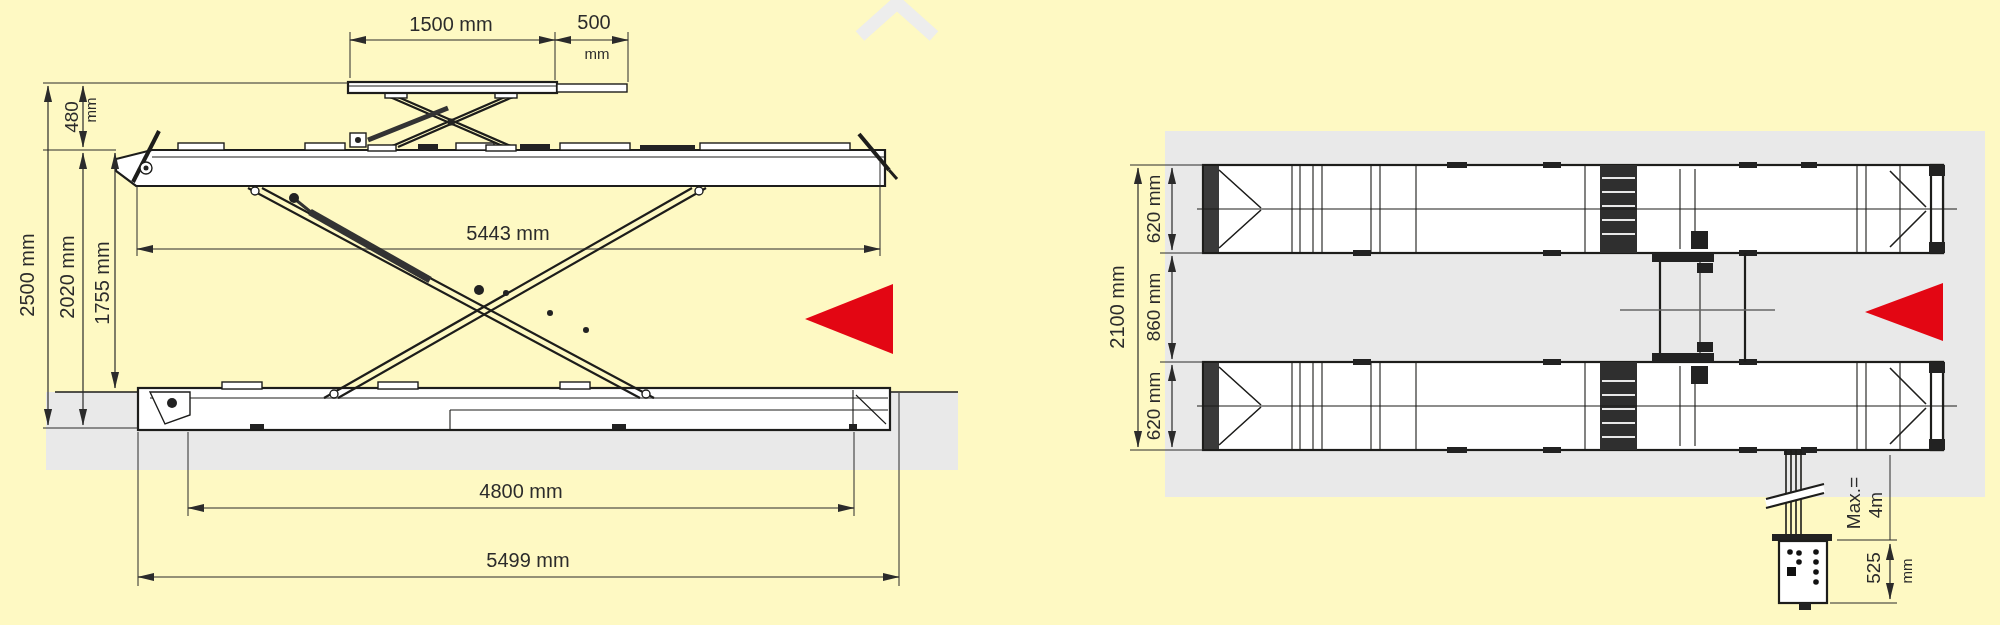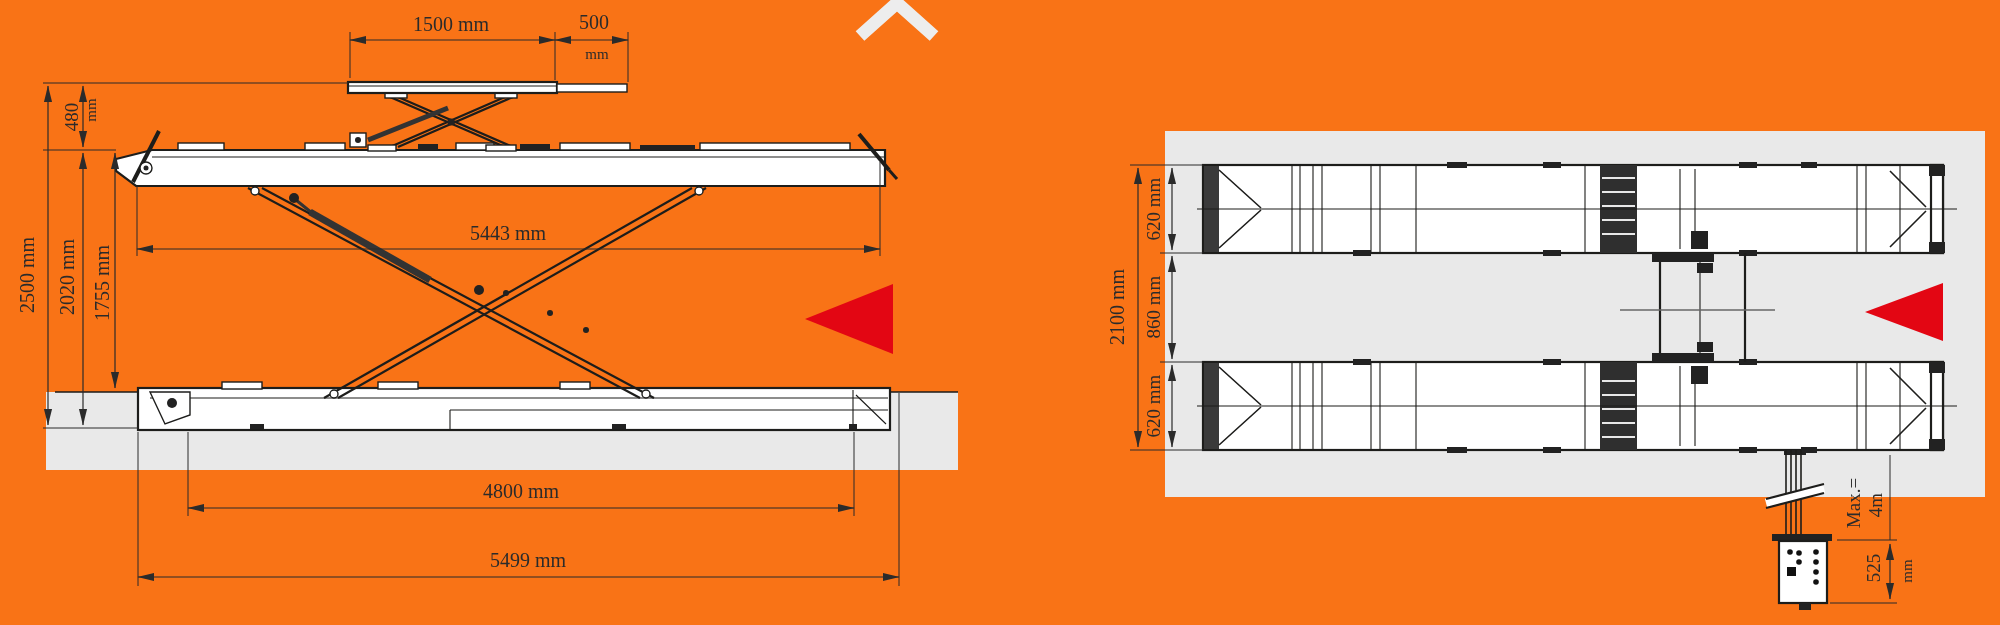--- a/index.html
+++ b/index.html
@@ -1,17 +1,17 @@
 <!DOCTYPE html>
 <html><head>
 <meta charset="utf-8">
 <style>
   html,body{margin:0;padding:0;background:#fff;}
-  .canvas{width:2000px;height:625px;background:#f97316;position:relative;overflow:hidden;
-          font-family:Liberation Serif, serif;}
+  .canvas{width:2000px;height:625px;background:#fef9c3;position:relative;overflow:hidden;
+          font-family:Liberation Sans, sans-serif;}
   svg{display:block;}
   .s1{stroke:#1d1d1b;stroke-width:1.1;fill:none;}
   .s15{stroke:#1d1d1b;stroke-width:1.6;fill:none;}
   .s2{stroke:#1d1d1b;stroke-width:2.2;fill:none;}
   .fw{fill:#ffffff;stroke:#1d1d1b;stroke-width:2.2;}
   .fw1{fill:#ffffff;stroke:#1d1d1b;stroke-width:1.4;}
   .fd{fill:#222222;stroke:none;}
   .dim{stroke:#2b2b2b;stroke-width:1.2;fill:none;}
   .ext{stroke:#2b2b2b;stroke-width:1;fill:none;}
   text{fill:#2b2b2b;}

